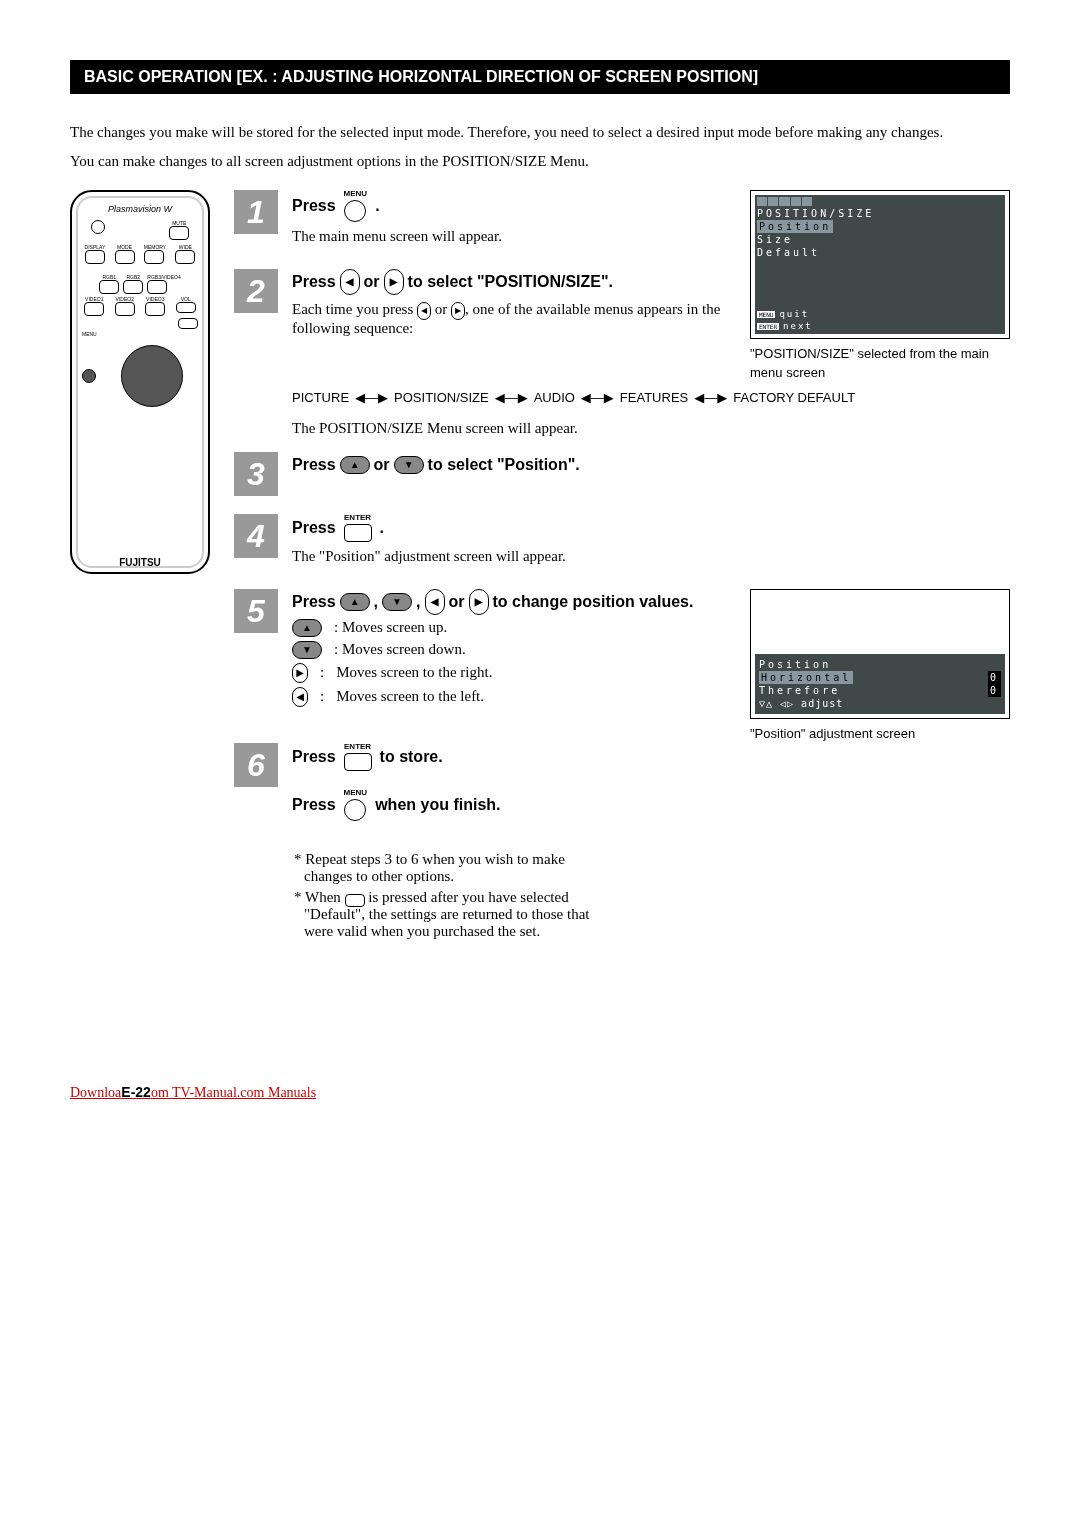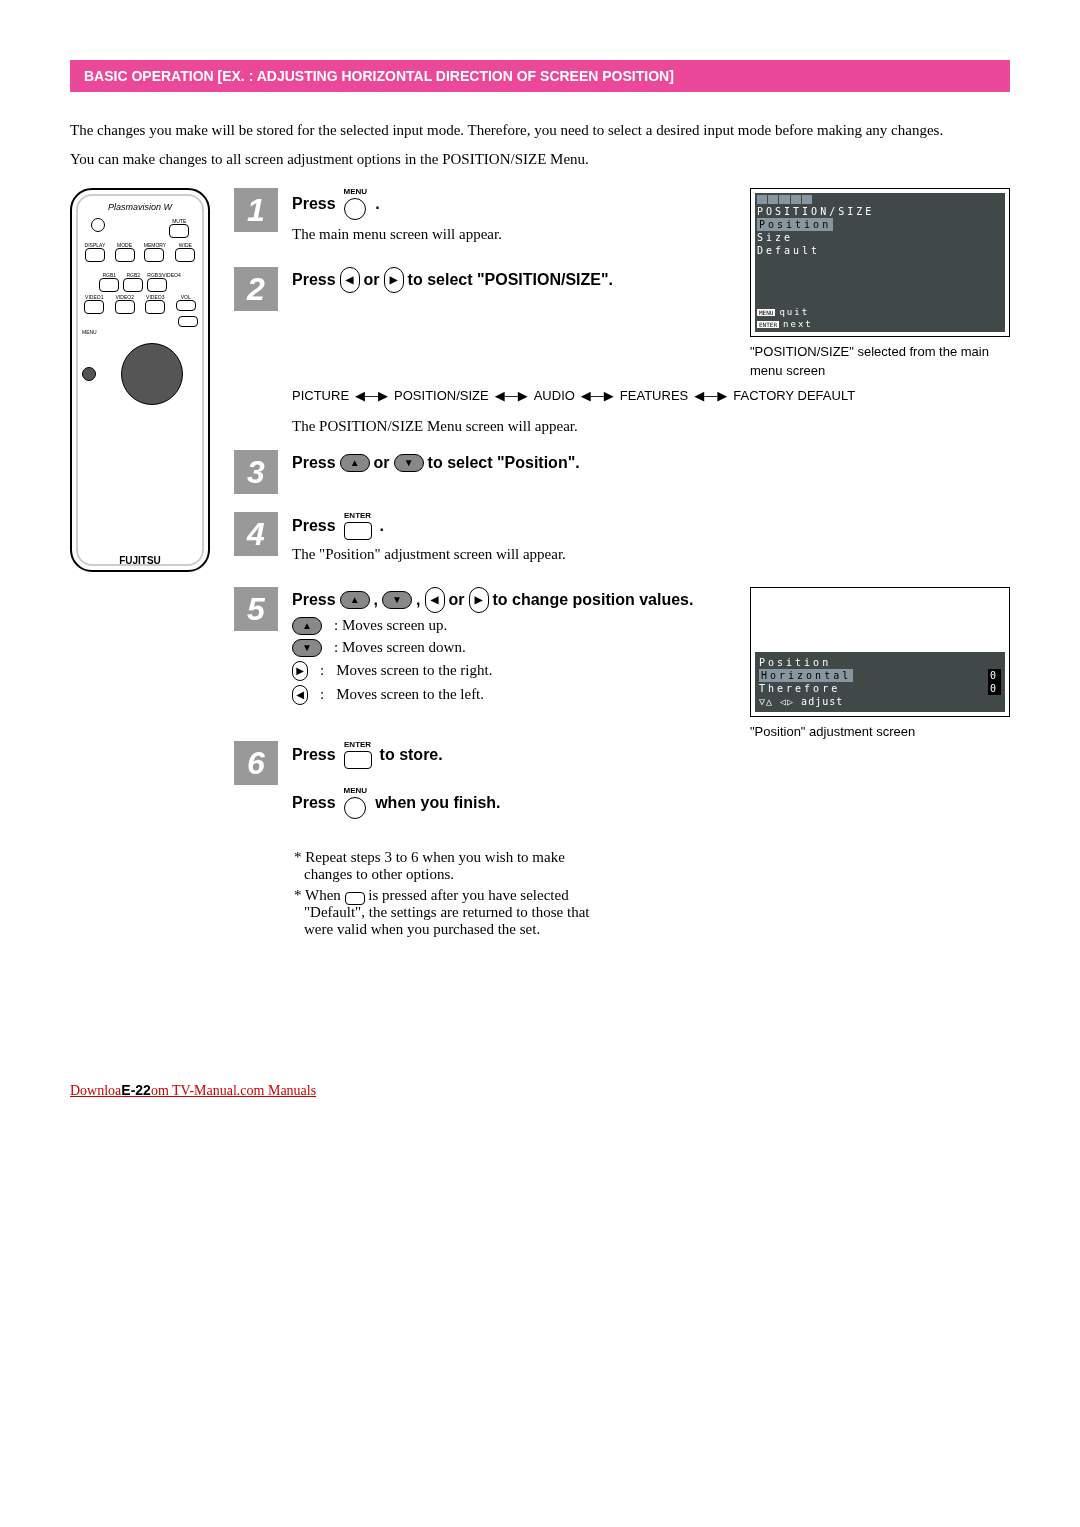--- a/index.html
+++ b/index.html
@@ -27,25 +27,25 @@
     font-weight: bold;
     font-size: 27px;
     font-style: italic;
     letter-spacing: 0.5px;
     border-bottom: 2px solid #000;
     flex: 1;
     padding: 0 0 6px 14px;
     white-space: nowrap;
   }
   .section-bar {
-    background: #ec4899;
+    background: #000000;
     color: #fff;
     font-family: Arial, sans-serif;
     font-weight: bold;
-    font-size: 14px;
+    font-size: 16px;
     padding: 8px 14px;
     margin-bottom: 30px;
   }
   .intro p {
     margin: 0 0 12px 0;
     font-size: 15px;
   }
   .content-row {
     display: flex;
     gap: 24px;
@@ -415,20 +415,23 @@
           <div class="step">
             <div class="step-num">2</div>
             <div class="step-body">
               <div class="headline">
                 <span>Press</span>
                 <span class="rnd-btn inline-icon">◀</span>
                 <span>or</span>
                 <span class="rnd-btn inline-icon">▶</span>
                 <span>to select "POSITION/SIZE".</span>
               </div>
+              <p>
+                <span>Each time you press </span><span class="rnd-btn inline-icon" style="width:12px;height:16px;font-size:8px">◀</span><span> or </span><span class="rnd-btn inline-icon" style="width:12px;height:16px;font-size:8px">▶</span><span>, one of the available menus appears in the following sequence:</span>
+              </p>
             </div>
           </div>
         </div>
 
         <div class="osd-col">
           <div class="osd-box">
             <div class="osd-inner">
               <div class="tabs">
                 <span class="tab">&nbsp;</span>
                   <span class="tab">&nbsp;</span>

